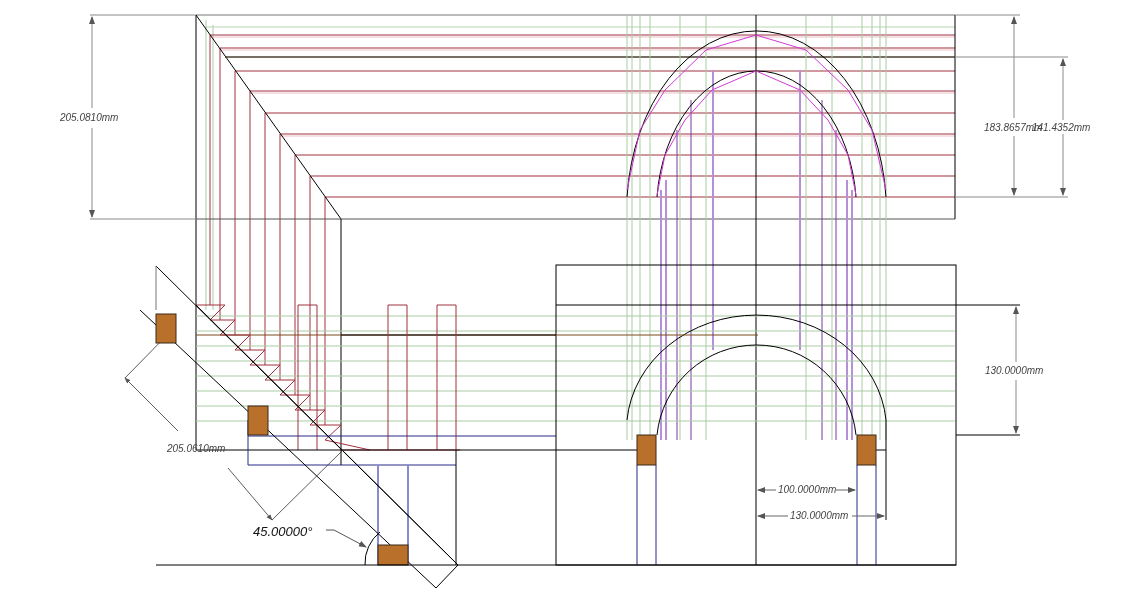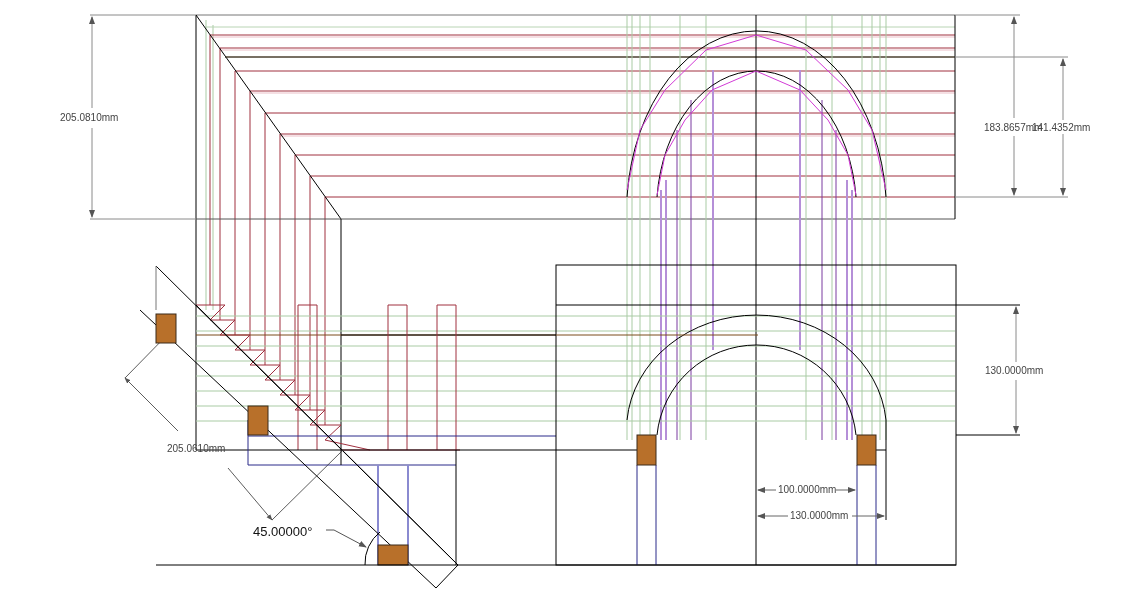--- a/index.html
+++ b/index.html
@@ -1,16 +1,16 @@
 <!DOCTYPE html>
 <html><head>
 <meta charset="utf-8">
 <style>
   html,body{margin:0;padding:0;background:#ffffff;}
-  #canvas{position:relative;width:1147px;height:602px;overflow:hidden;background:#fff;}
+  #canvas{position:relative;width:1147px;height:602px;overflow:hidden;background:#fff;font-style:italic;}
   svg{position:absolute;left:0;top:0;}
   .dimtxt{font-family:"Liberation Sans",sans-serif;font-size:10px;fill:#444;}
   .angtxt{font-family:"Liberation Sans",sans-serif;font-size:13px;fill:#111;}
 </style>
 </head>
 <body>
 
 <div id="canvas">
 <svg width="1147" height="602" viewBox="0 0 1147 602">
   <defs>

